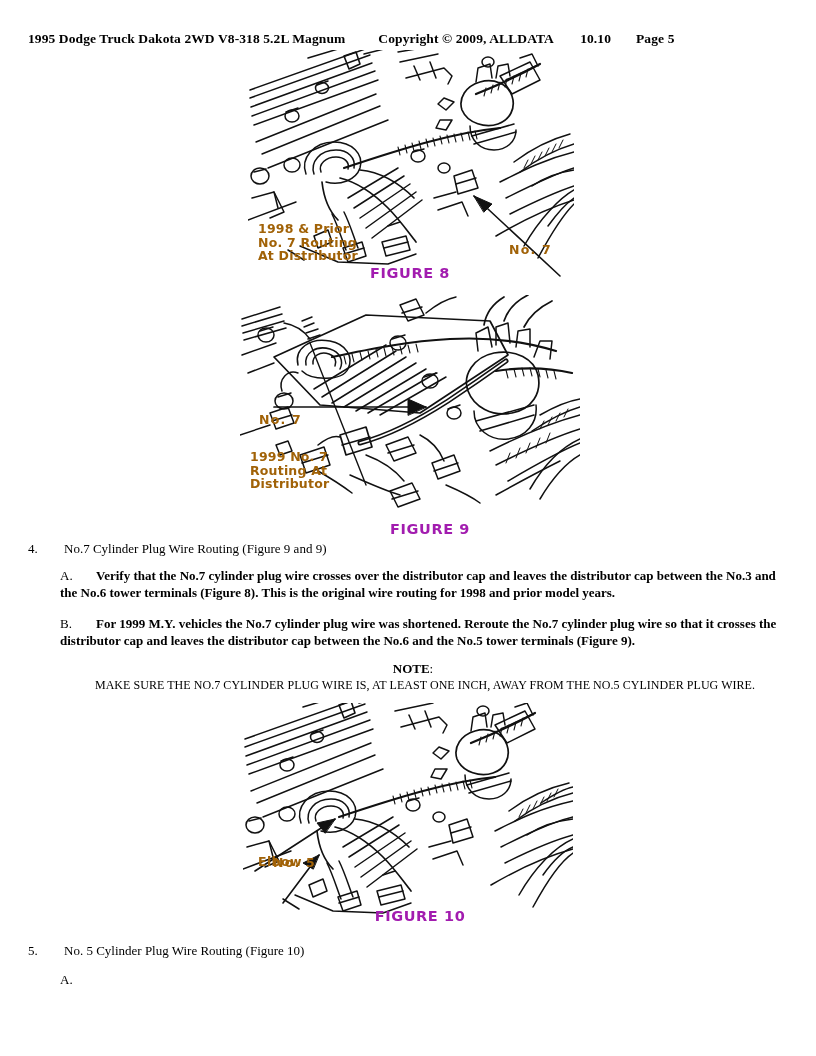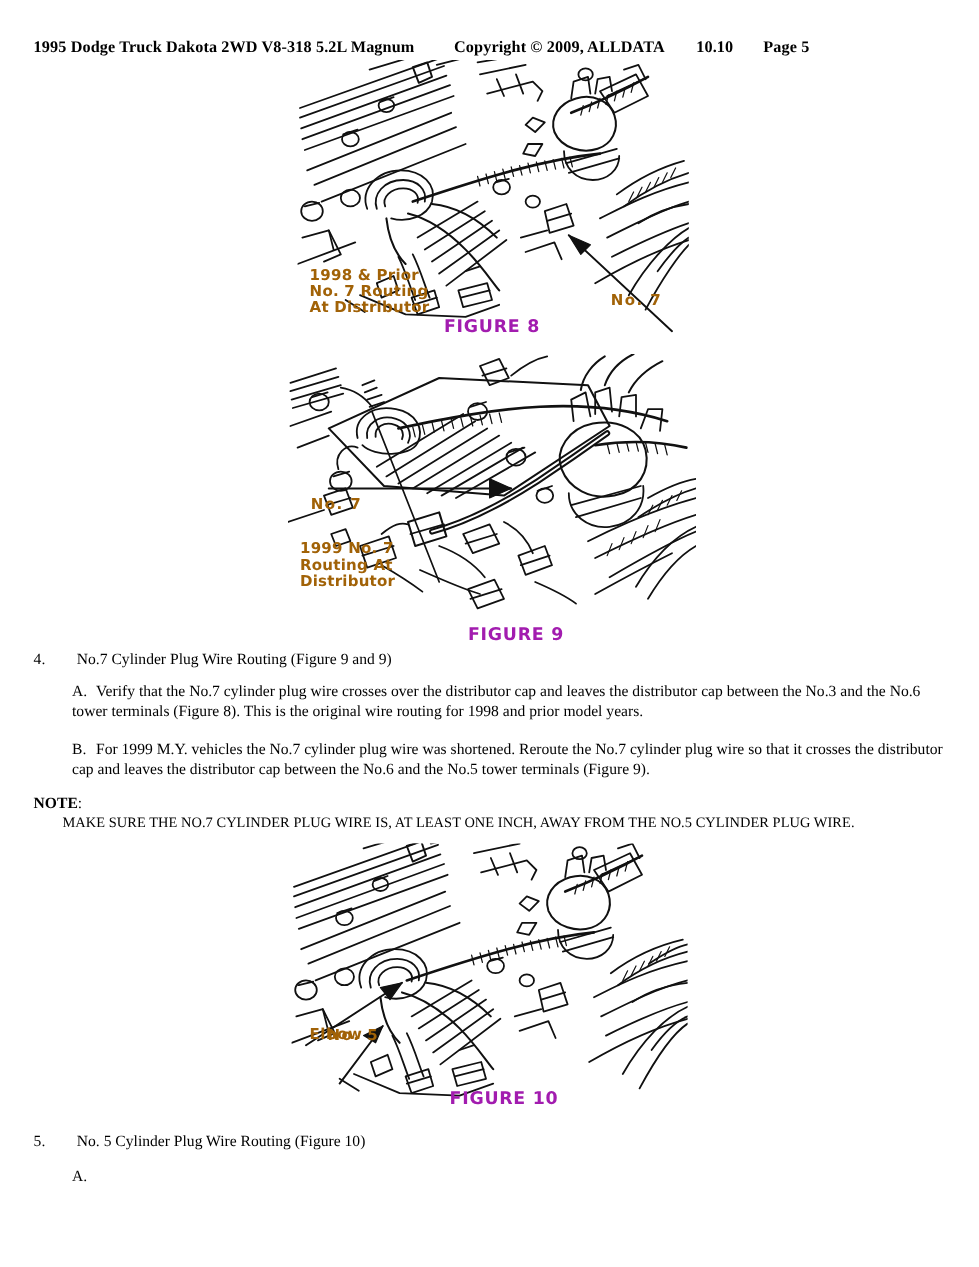--- a/index.html
+++ b/index.html
@@ -106,28 +106,29 @@
     font-size: 13px;
     line-height: 16.8px;
   }
   .sub-item .marker {
     position: absolute;
     left: 0;
     top: 0;
     width: 38px;
   }
   .sub-item .content {
-    margin-left: 20px;
+    margin-left: 36px;
     width: 690px;
+    font-weight: bold;
   }
 
   #item-4    { top: 541px; }
   #item-4a   { top: 568px; }
   #item-4b   { top: 616px; }
-  #note-block{ position: absolute; left: 28px; top: 661px; width: 770px; }
+  #note-block{ position: absolute; left: 28px; top: 661px; width: 770px; text-align: center; }
   #note-label { font-weight: bold; font-size: 13px; }
   #note-label .colon { font-weight: normal; }
   #note-text  { margin-left: 24px; font-size: 12px; line-height: 16.5px; letter-spacing: 0.05px; }
   #item-5    { top: 943px; }
   #item-5a   { top: 972px; }
 </style>
 </head>
 <body>
 
 <div class="page">

